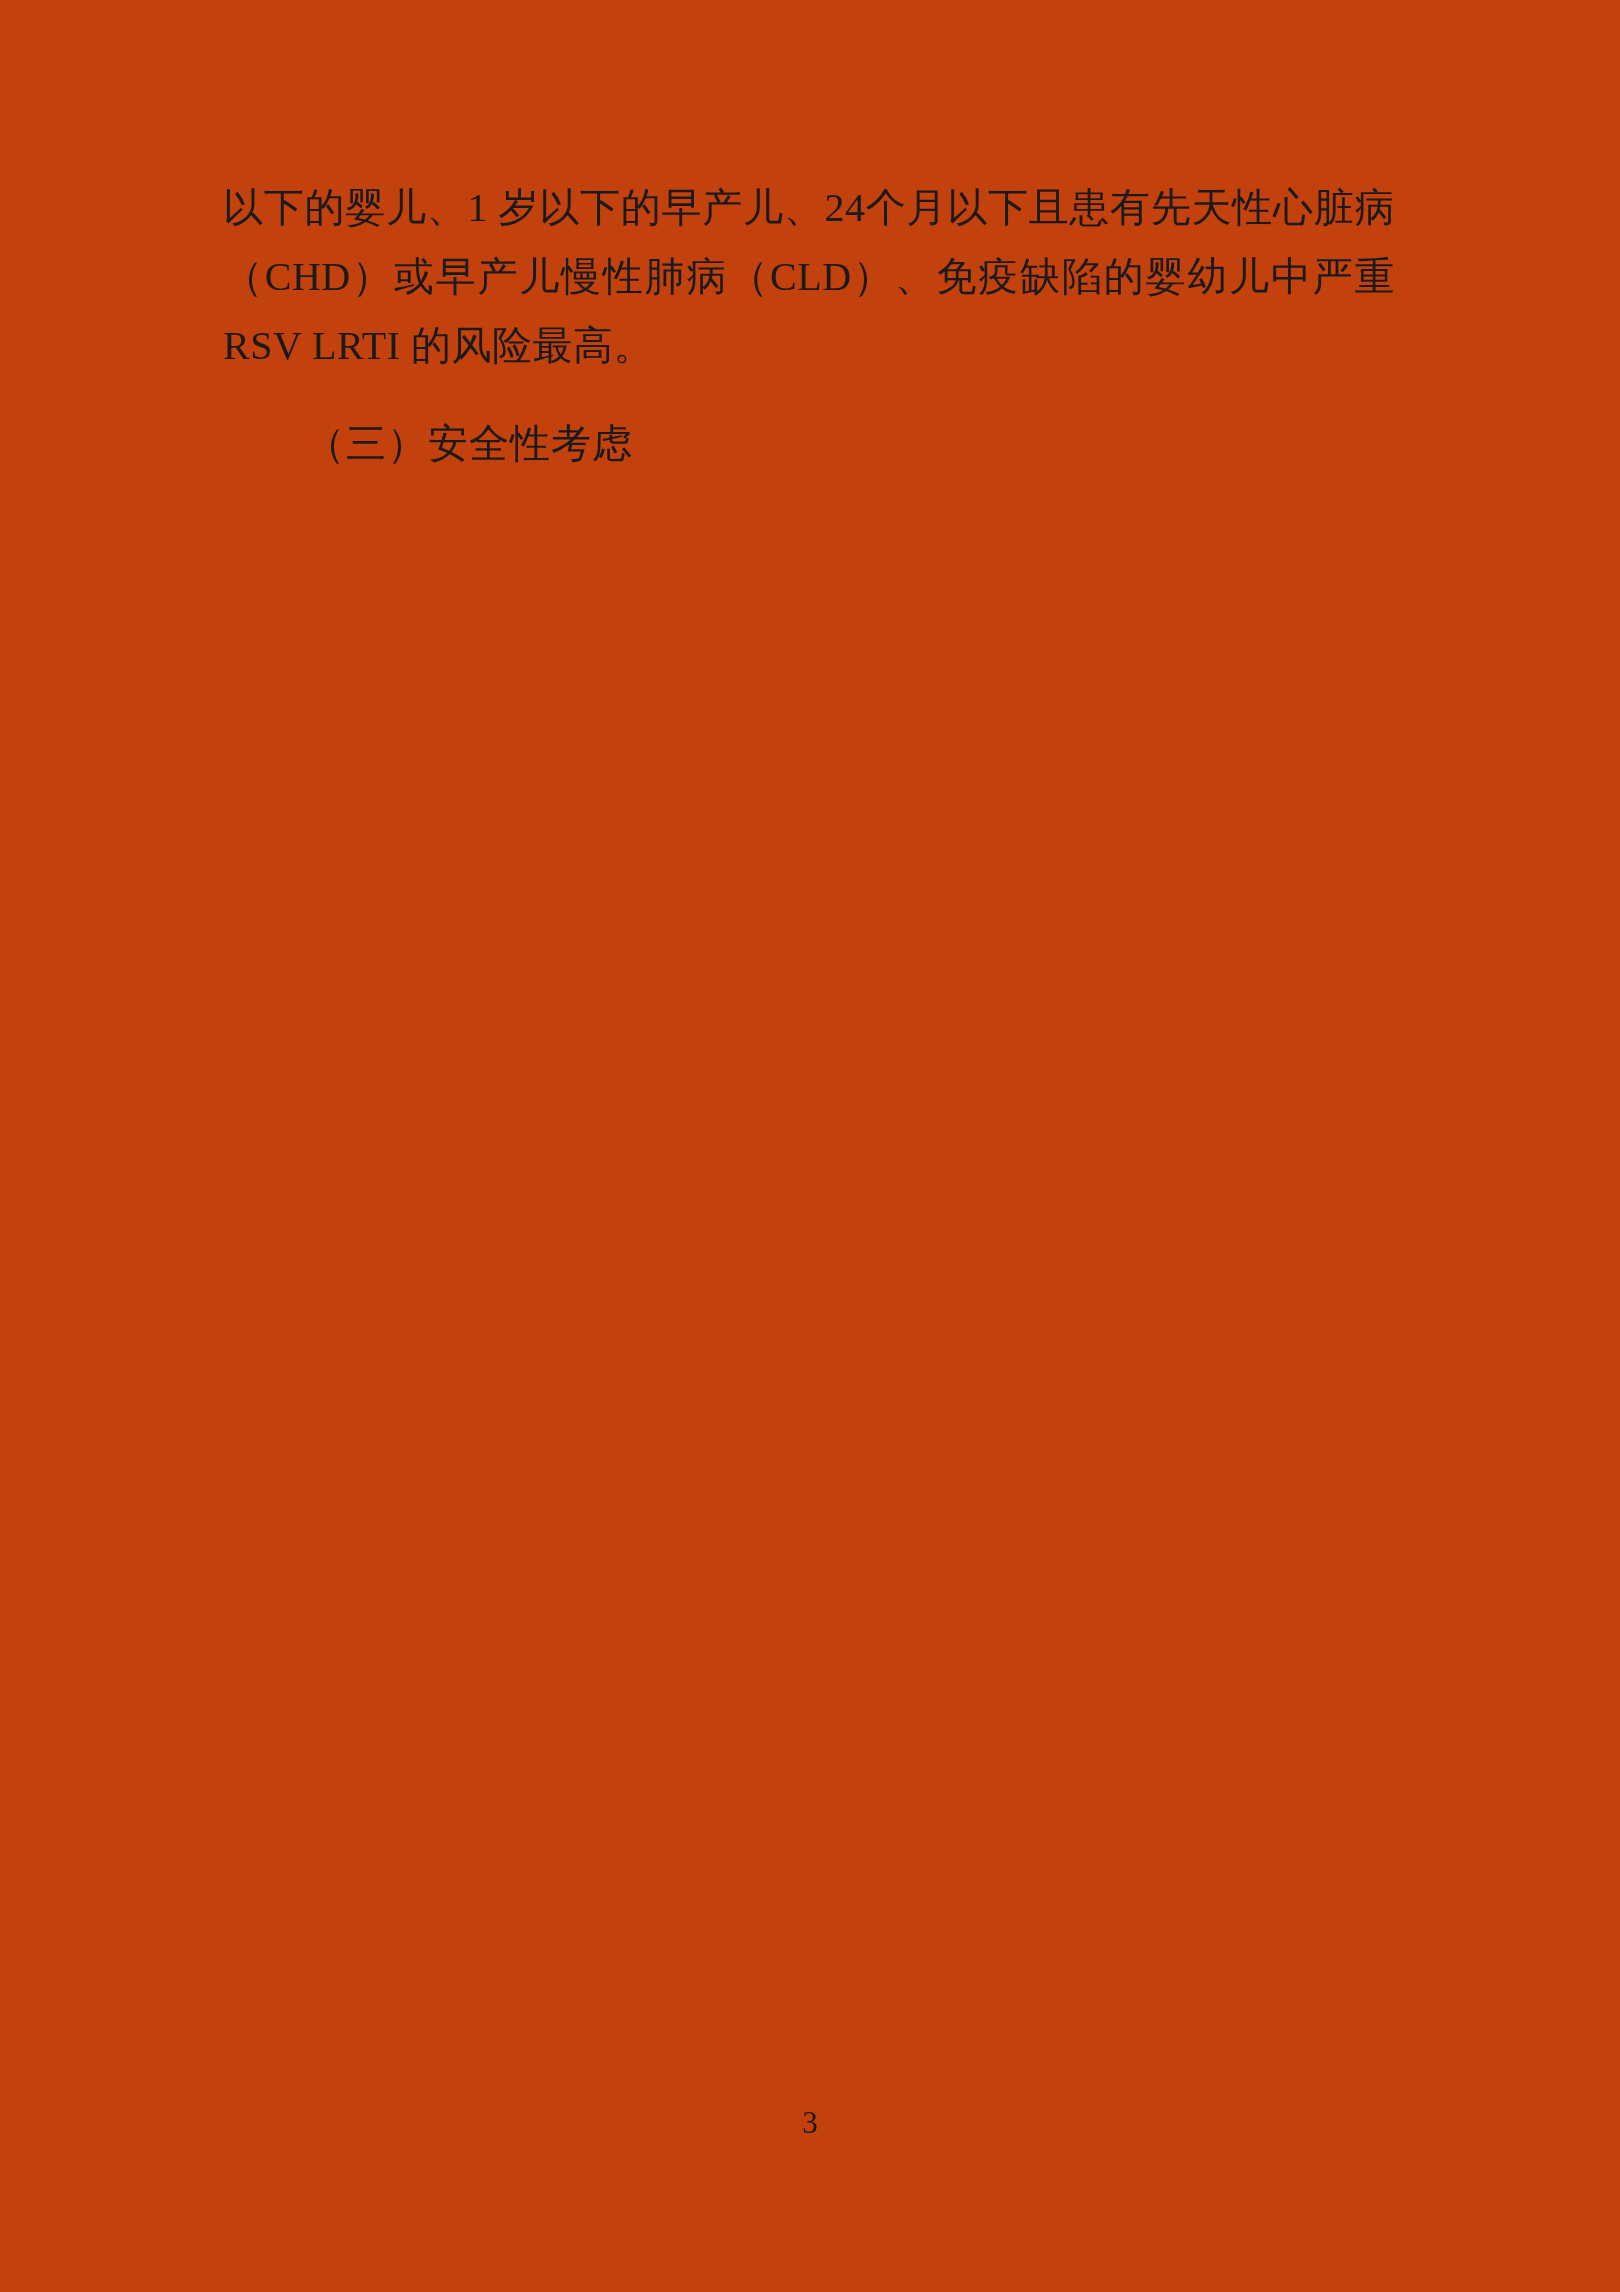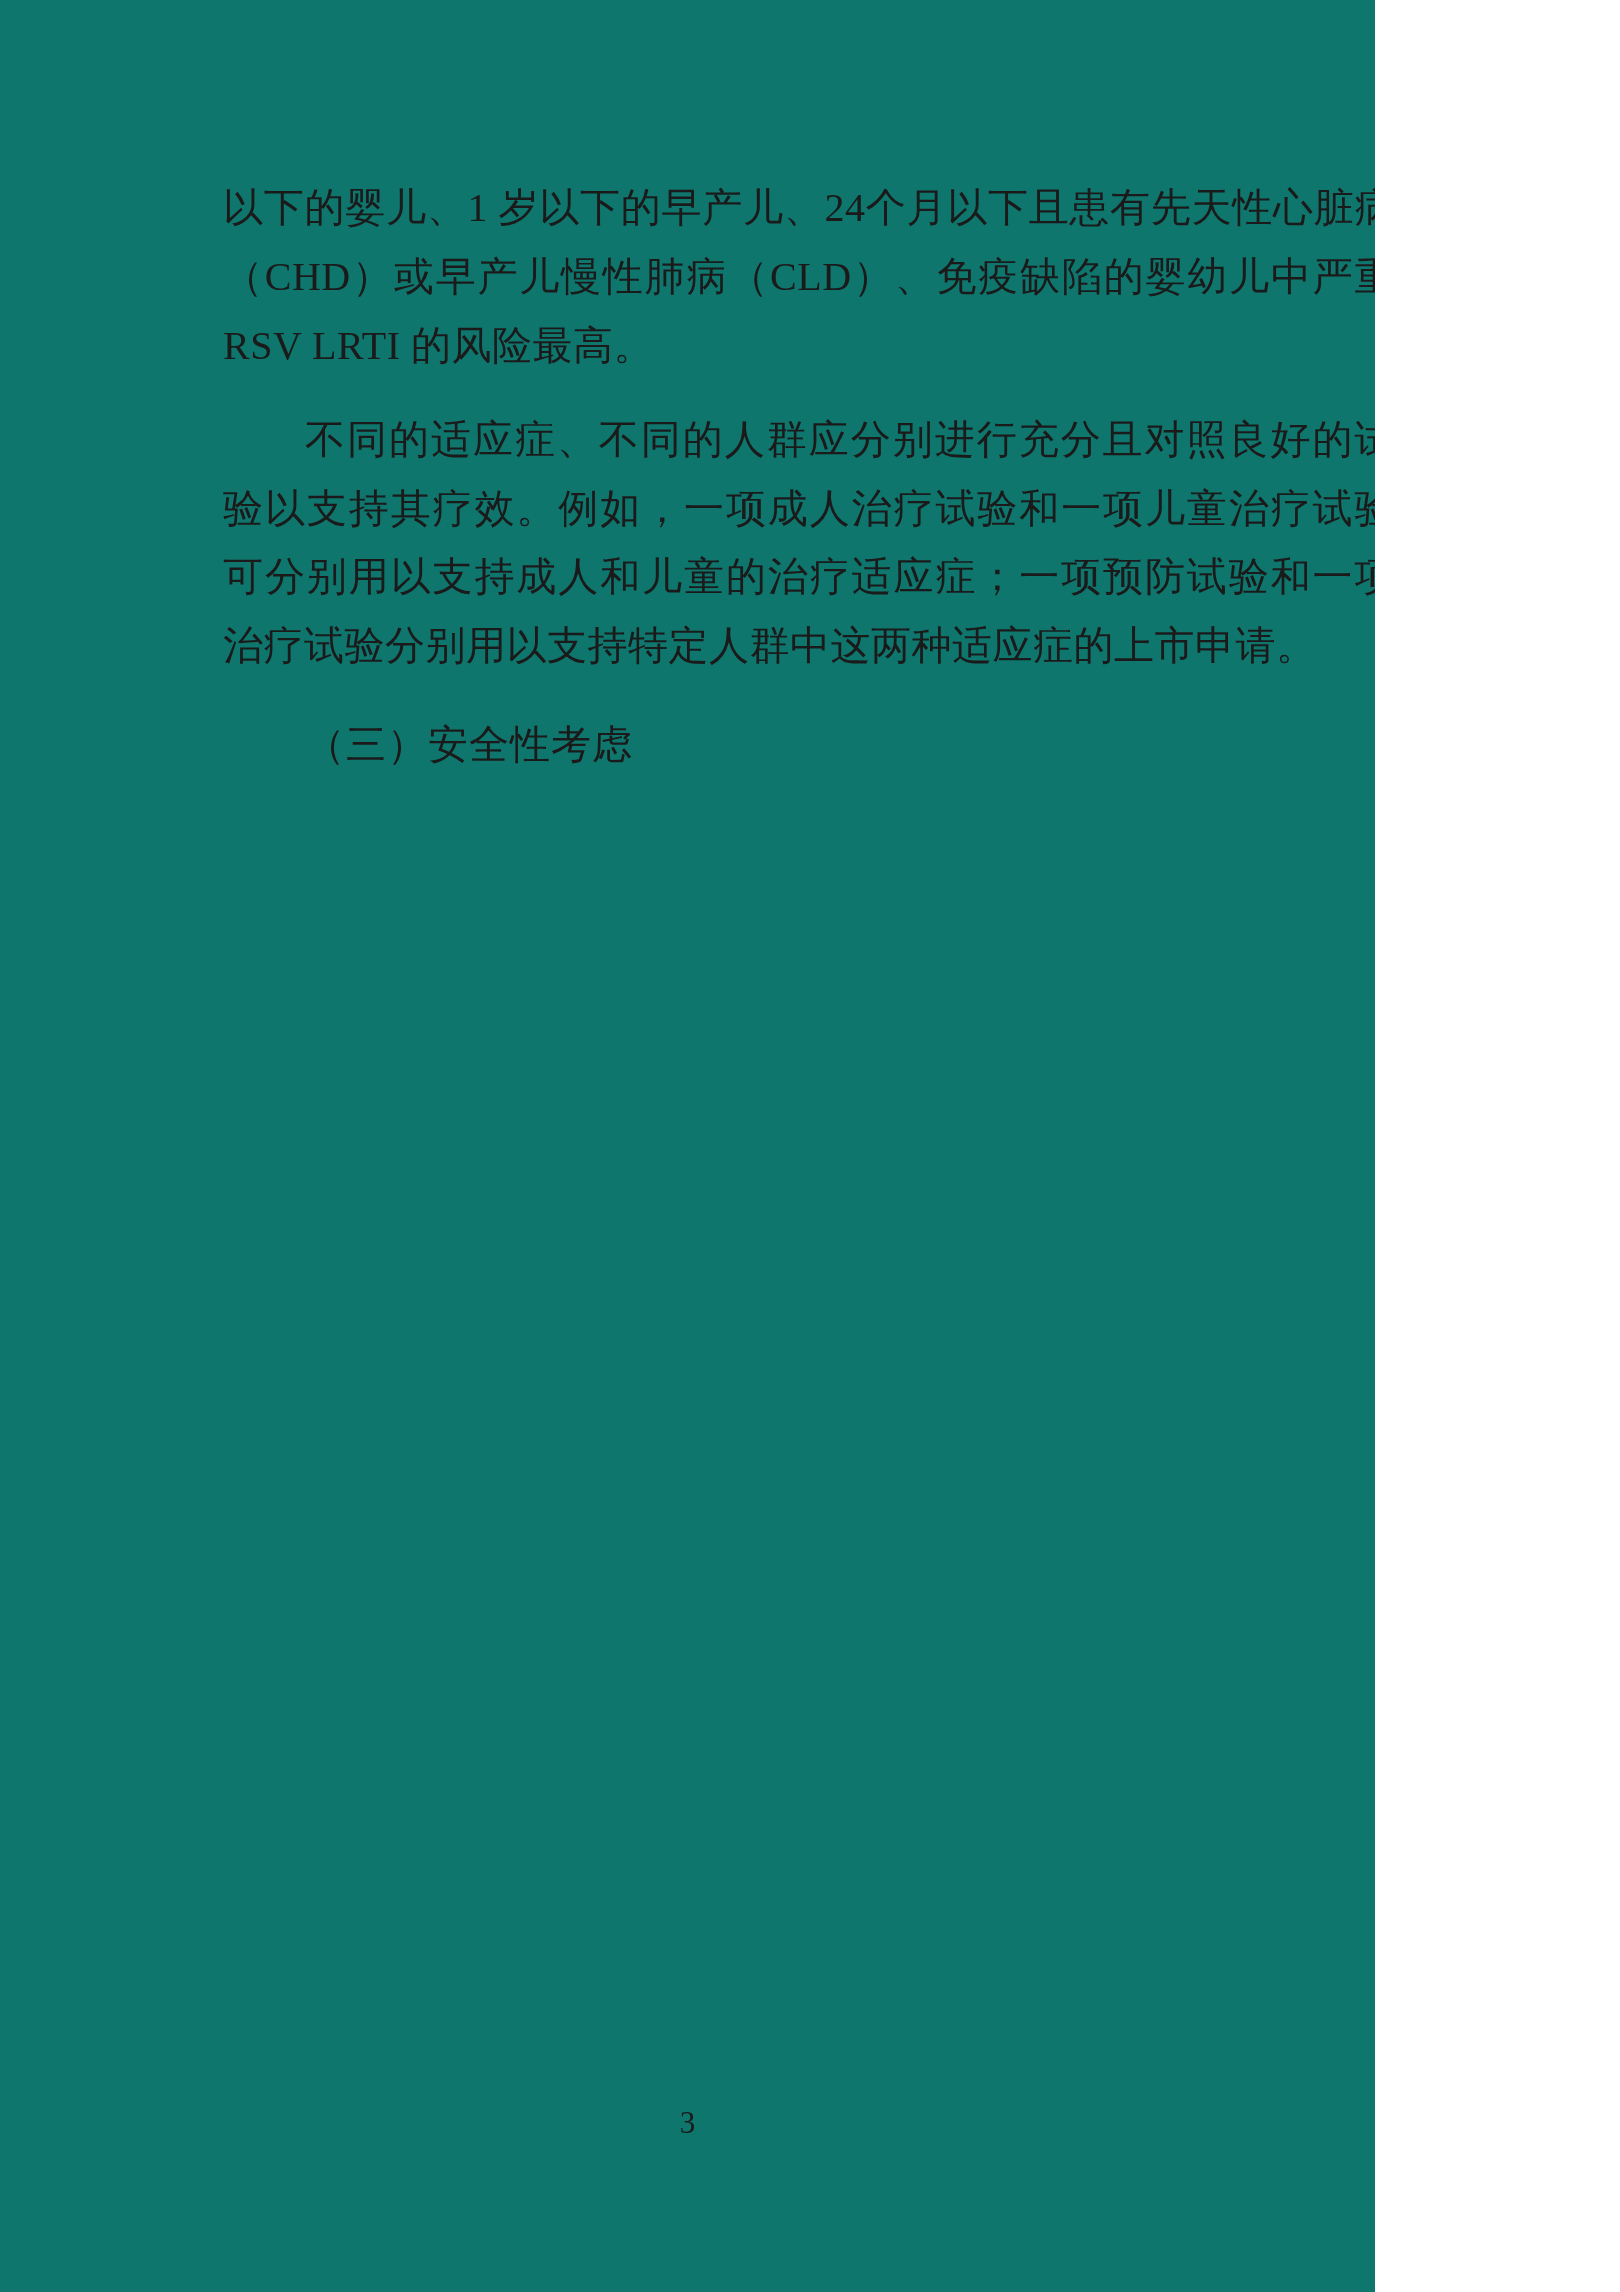--- a/index.html
+++ b/index.html
@@ -2,23 +2,23 @@
 <html><head>
 <meta charset="utf-8">
 <style>
   html, body {
     margin: 0;
     padding: 0;
     background: #ffffff;
   }
   .page {
     position: relative;
-    width: 1375px;
+    width: 1620px;
     height: 2293px;
-    background: #0f766e;
+    background: #c2410c;
     box-sizing: border-box;
     font-family: "Liberation Serif", "DejaVu Serif", serif;
     color: #1a1a1a;
     overflow: hidden;
   }
   .content {
     position: absolute;
     left: 223px;
     top: 174px;
     width: 1172px;
@@ -65,21 +65,20 @@
 </head>
 <body>
 
 <div class="page">
   <div class="content">
 
     <p class="para">以下的婴儿、1 岁以下的早产儿、24个月以下且患有先天性心脏病（CHD）或早产儿慢性肺病（CLD）、免疫缺陷的婴幼儿中严重 RSV LRTI 的风险最高。</p>
 
 
 
-    <p class="para indent">不同的适应症、不同的人群应分别进行充分且对照良好的试验以支持其疗效。例如，一项成人治疗试验和一项儿童治疗试验可分别用以支持成人和儿童的治疗适应症；一项预防试验和一项治疗试验分别用以支持特定人群中这两种适应症的上市申请。</p>
 
     <h2 class="heading">（三）安全性考虑</h2>
 
 
   </div>
 
   <div class="page-number">3</div>
 </div>
 
 

